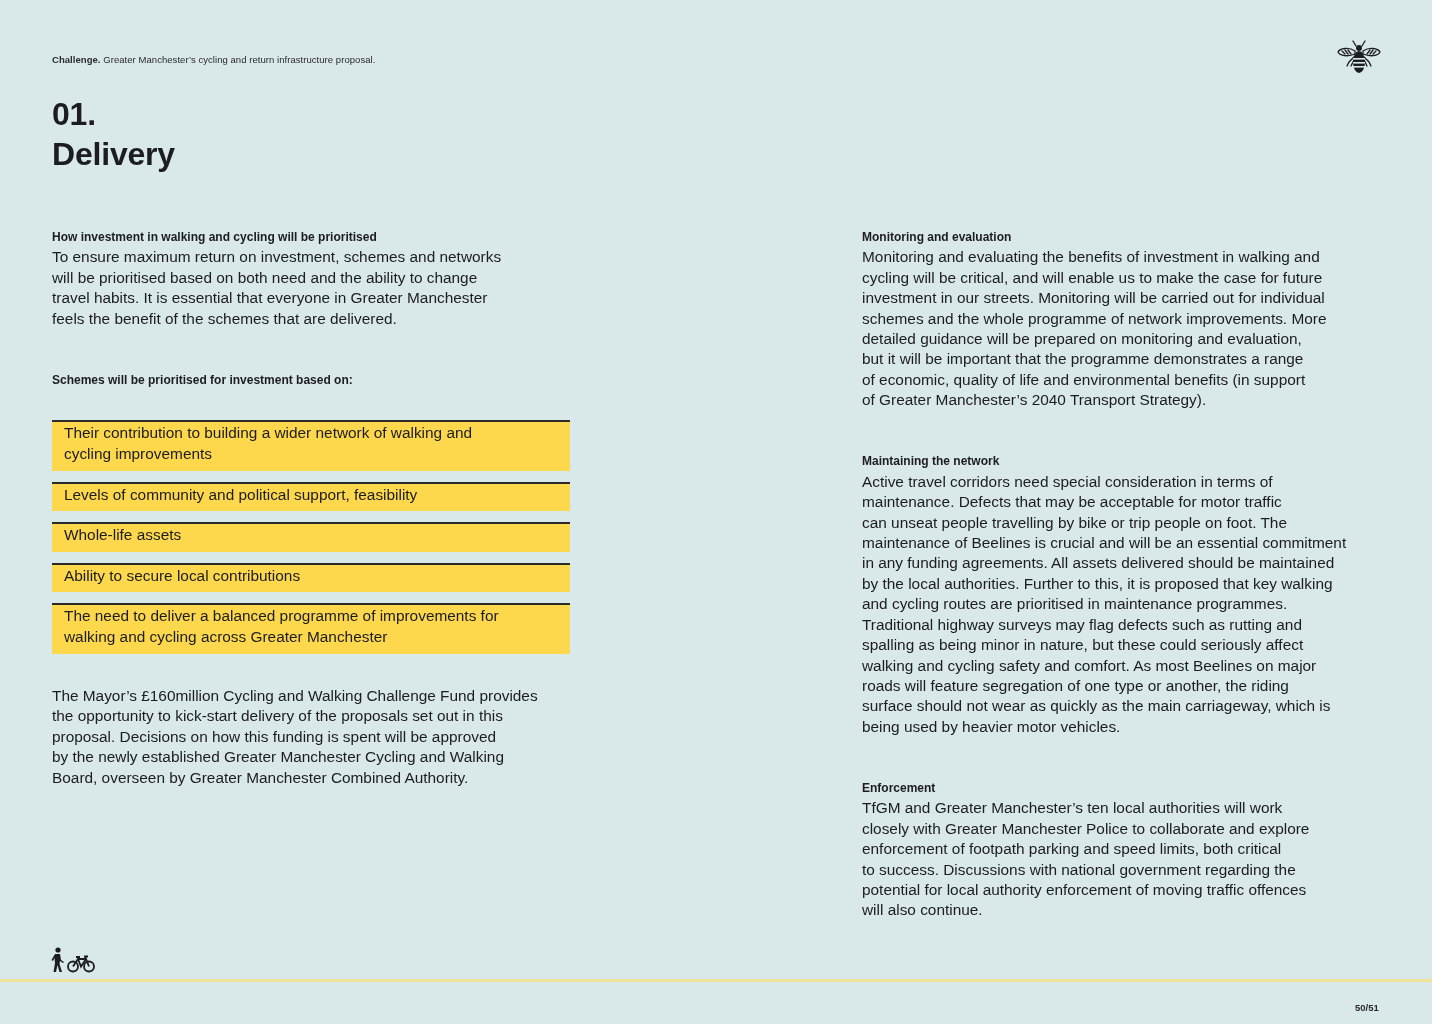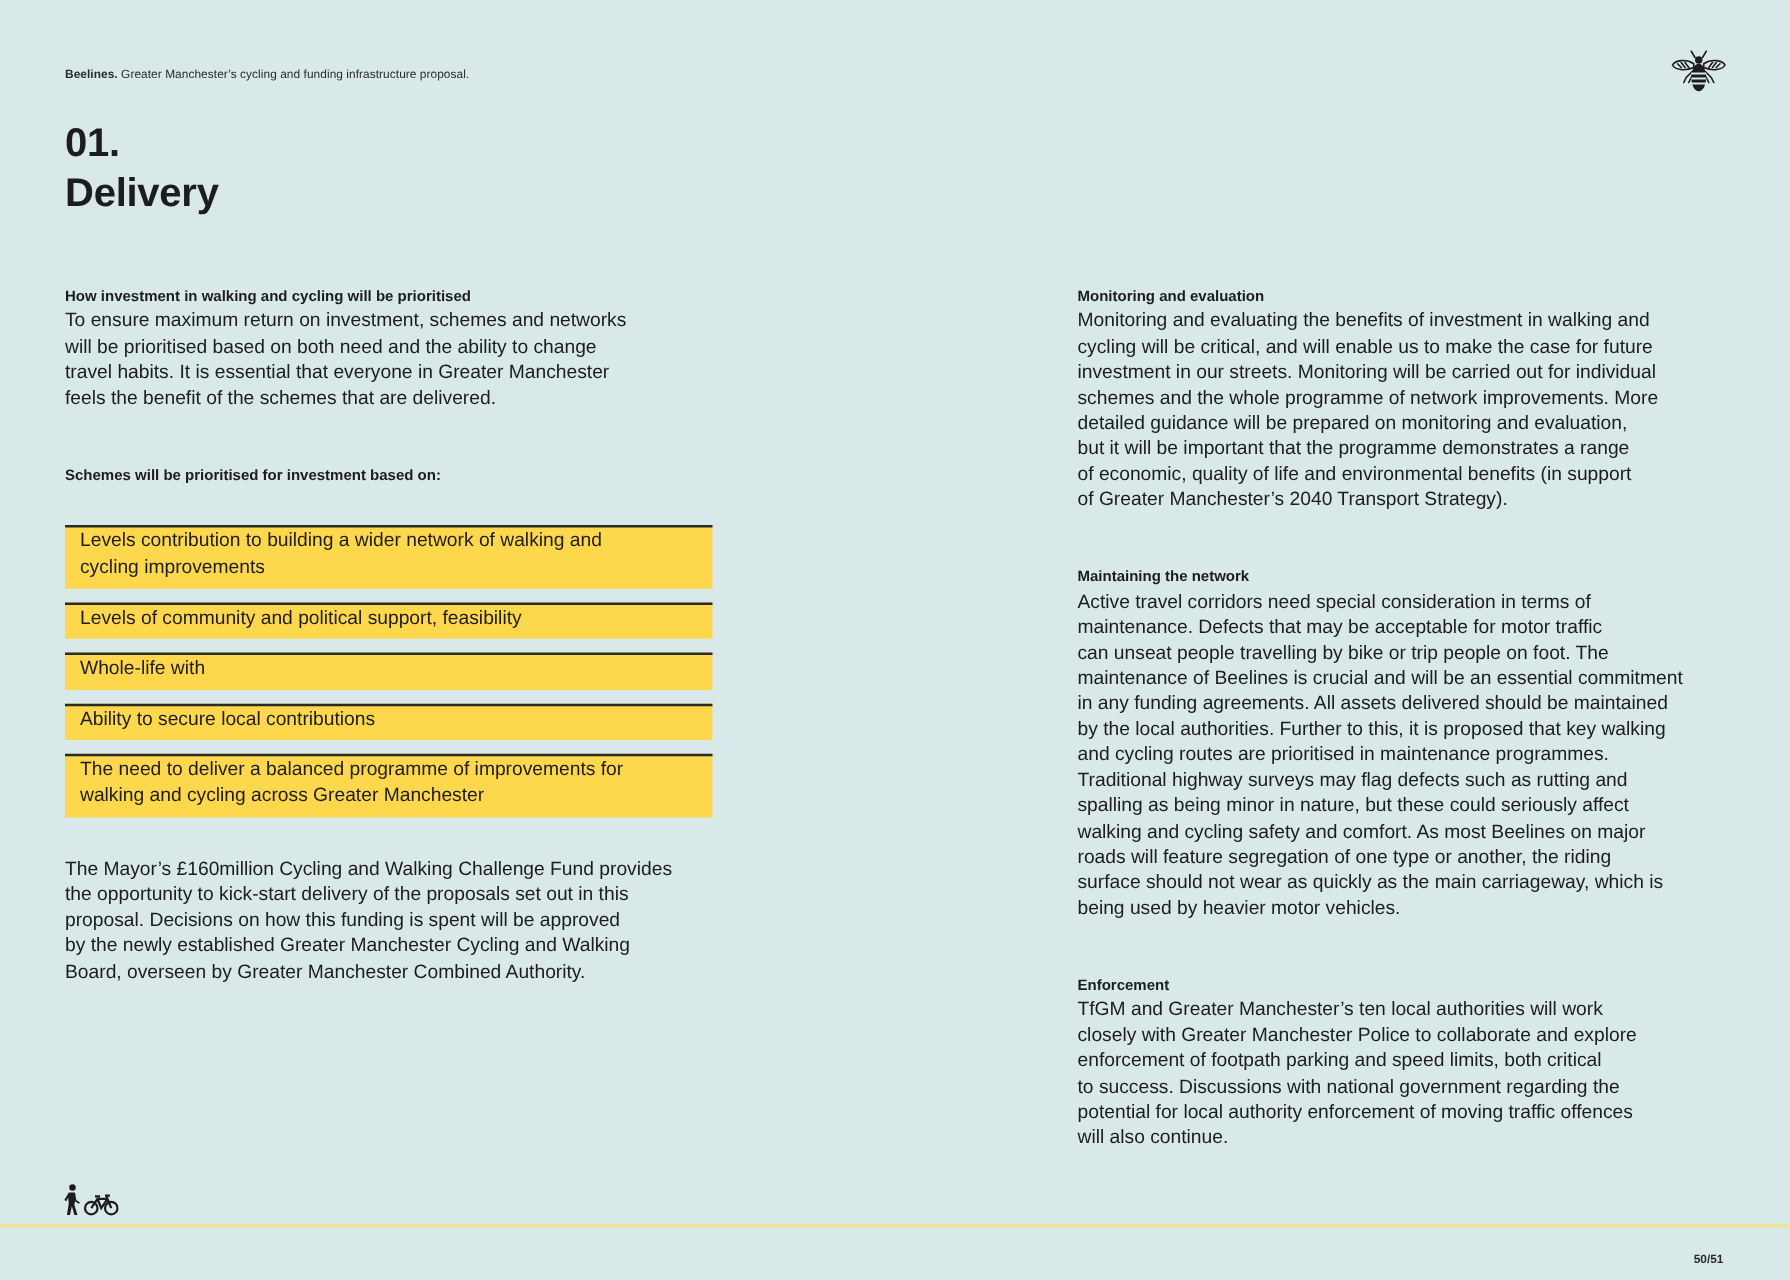--- a/index.html
+++ b/index.html
@@ -50,22 +50,22 @@
       background: #f1e39a;
     }
     .page-number {
       position: absolute; left: 1355px; top: 962px; font-size: 9.5px; font-weight: 700; color: #2a2a30; margin-top: 40px;
     }
   </style>
 </head>
 <body>
 
 <div class="running-head">
-  <b>Beelines.</b>
-  <span>Greater Manchester’s cycling and funding infrastructure proposal.</span>
+  <b>Challenge.</b>
+  <span>Greater Manchester’s cycling and return infrastructure proposal.</span>
 </div>
 
 <svg class="bee-logo" viewBox="0 0 48 38">
   <g fill="none" stroke="#1c1c22" stroke-width="1.3" stroke-linecap="round">
 
     <path d="M21 8 L18 3"></path>
     <path d="M27 8 L30 3"></path>
 
     <path d="M20 13 C14 9, 5 10, 3 14 C5 18, 13 19, 20 16 Z"></path>
     <path d="M28 13 C34 9, 43 10, 45 14 C43 18, 35 19, 28 16 Z"></path>
@@ -95,24 +95,24 @@
     <h3 class="section-heading">How investment in walking and cycling will be prioritised</h3>
     <p class="para">To ensure maximum return on investment, schemes and networks
 will be prioritised based on both need and the ability to change
 travel habits. It is essential that everyone in Greater Manchester
 feels the benefit of the schemes that are delivered.</p>
   </div>
 
   <h3 class="section-heading">Schemes will be prioritised for investment based on:</h3>
 
   <ul class="criteria-list">
-    <li class="criteria-item two">Levels contribution to building a wider network of walking and
+    <li class="criteria-item two">Their contribution to building a wider network of walking and
 cycling improvements</li>
     <li class="criteria-item one">Levels of community and political support, feasibility</li>
-    <li class="criteria-item one">Whole-life with</li>
+    <li class="criteria-item one">Whole-life assets</li>
     <li class="criteria-item one">Ability to secure local contributions</li>
     <li class="criteria-item two">The need to deliver a balanced programme of improvements for
 walking and cycling across Greater Manchester</li>
   </ul>
 
   <p class="para fund-para">The Mayor’s £160million Cycling and Walking Challenge Fund provides
 the opportunity to kick-start delivery of the proposals set out in this
 proposal. Decisions on how this funding is spent will be approved
 by the newly established Greater Manchester Cycling and Walking
 Board, overseen by Greater Manchester Combined Authority.</p>

